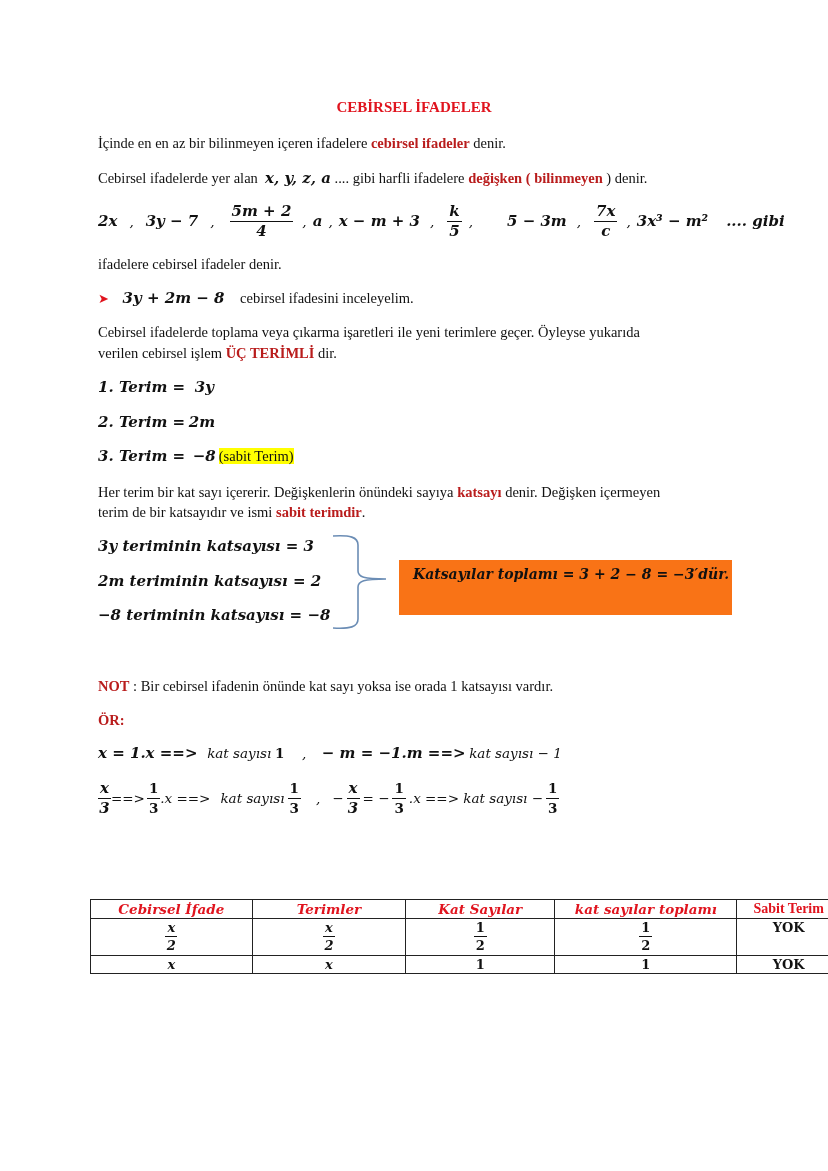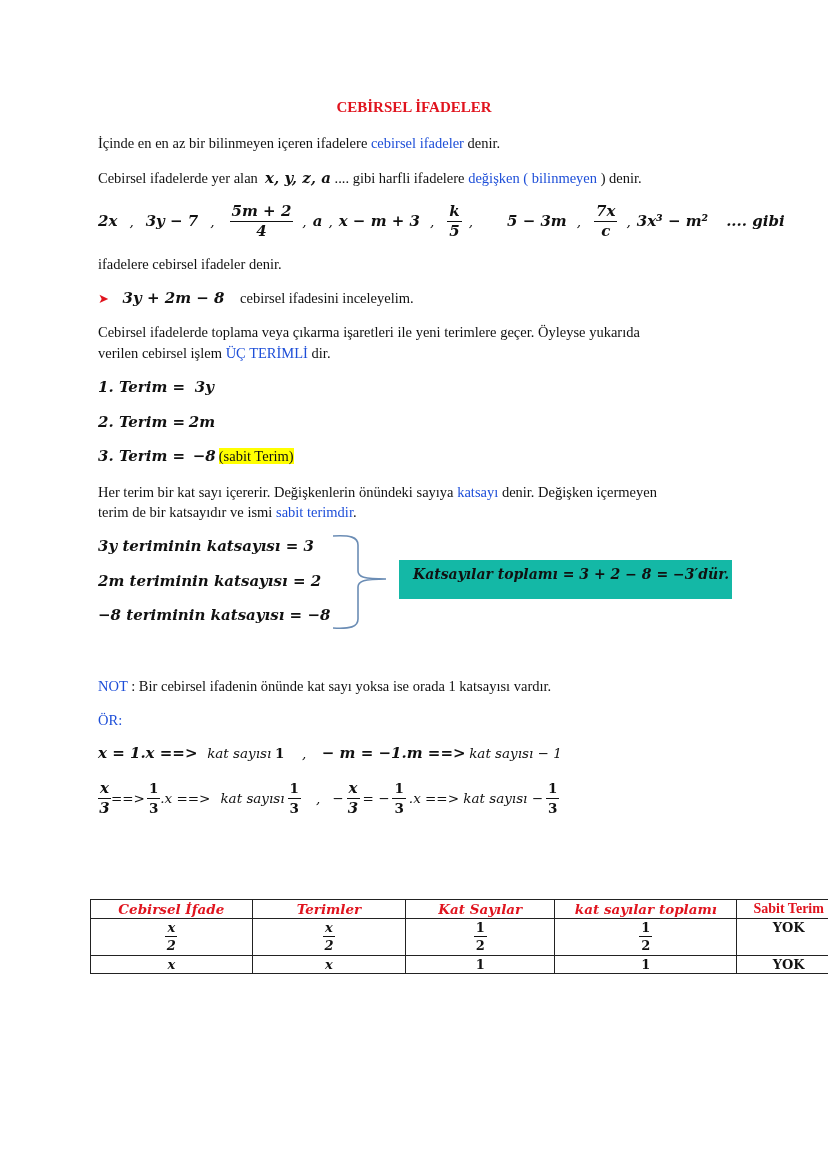--- a/index.html
+++ b/index.html
@@ -1,30 +1,30 @@
 <!DOCTYPE html>
 <html><head>
 <meta charset="utf-8">
 <style>
   html, body { margin: 0; padding: 0; background: #ffffff; }
   body { width: 828px; height: 1171px; position: relative; overflow: hidden;
          font-family: "Liberation Serif", "DejaVu Serif", serif; color: #111; }
   .abs { position: absolute; }
   .txt { font-size: 14.5px; line-height: 20px; white-space: nowrap; }
-  .red { color: #1d4ed8; }
+  .red { color: #b91c1c; font-weight: bold; }
   .math { font-family: "DejaVu Serif", "Liberation Serif", serif; font-weight: bold; font-style: italic; font-size: 15px; }
   .mathn { font-family: "DejaVu Serif", "Liberation Serif", serif; font-weight: bold; font-size: 13.5px; }
   .mathi { font-family: "DejaVu Serif", "Liberation Serif", serif; font-style: italic; font-size: 13.5px; }
   .title { left: 0; width: 828px; top: 97px; text-align: center; font-size: 15px; font-weight: bold; color: #e0141e; }
   .frac { display: inline-flex; flex-direction: column; align-items: center; vertical-align: middle; margin: 0 3px; }
   .frac .num { border-bottom: 1.6px solid #111; padding: 0 2px 1px 2px; line-height: 17px; }
   .frac .den { line-height: 17px; padding-top: 1px; }
   .hl { background: #ffff00; }
   .bullet { color: #e0141e; font-size: 13px; }
-  .orange-box { left: 399px; top: 560px; width: 333px; height: 39px; background: #14b8a6; }
+  .orange-box { left: 399px; top: 560px; width: 333px; height: 55px; background: #f97316; }
   .brace { left: 330px; top: 533px; }
   table.t { position: absolute; left: 90px; top: 899px; border-collapse: collapse; width: 751px; }
   table.t td { border: 1.3px solid #222; text-align: center; padding: 0 2px; height: 17px; line-height: 17px;
                font-family: "DejaVu Serif", "Liberation Serif", serif; font-weight: bold; font-size: 13px; }
   table.t th { border: 1.3px solid #222; text-align: center; padding: 0; height: 18px; line-height: 18px;
                font-family: "DejaVu Serif", "Liberation Serif", serif; font-weight: bold; font-style: italic;
                font-size: 13.5px; color: #e0141e; }
   table.t th.plain { font-family: "Liberation Serif", serif; font-style: normal; font-size: 14px; }
   table.t td.it { font-style: italic; }
   table.t td.tall { height: 36px; vertical-align: top; }

